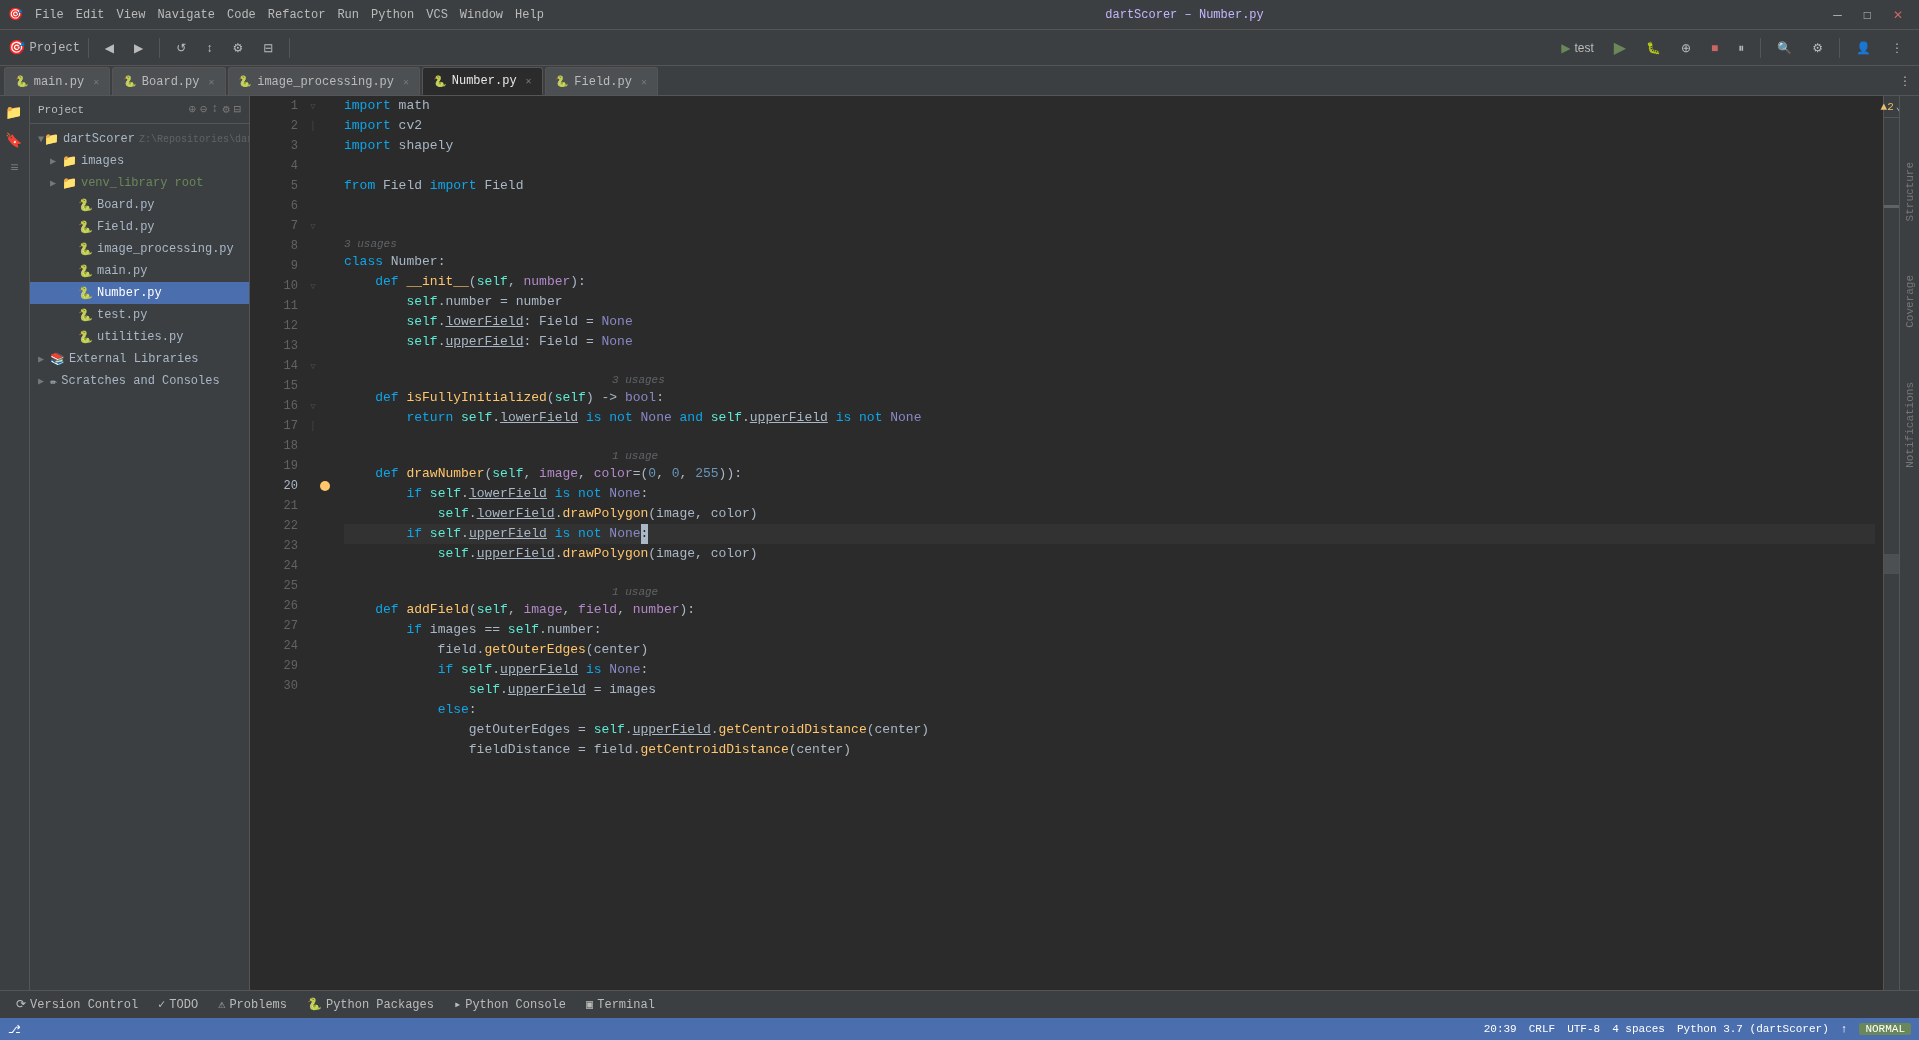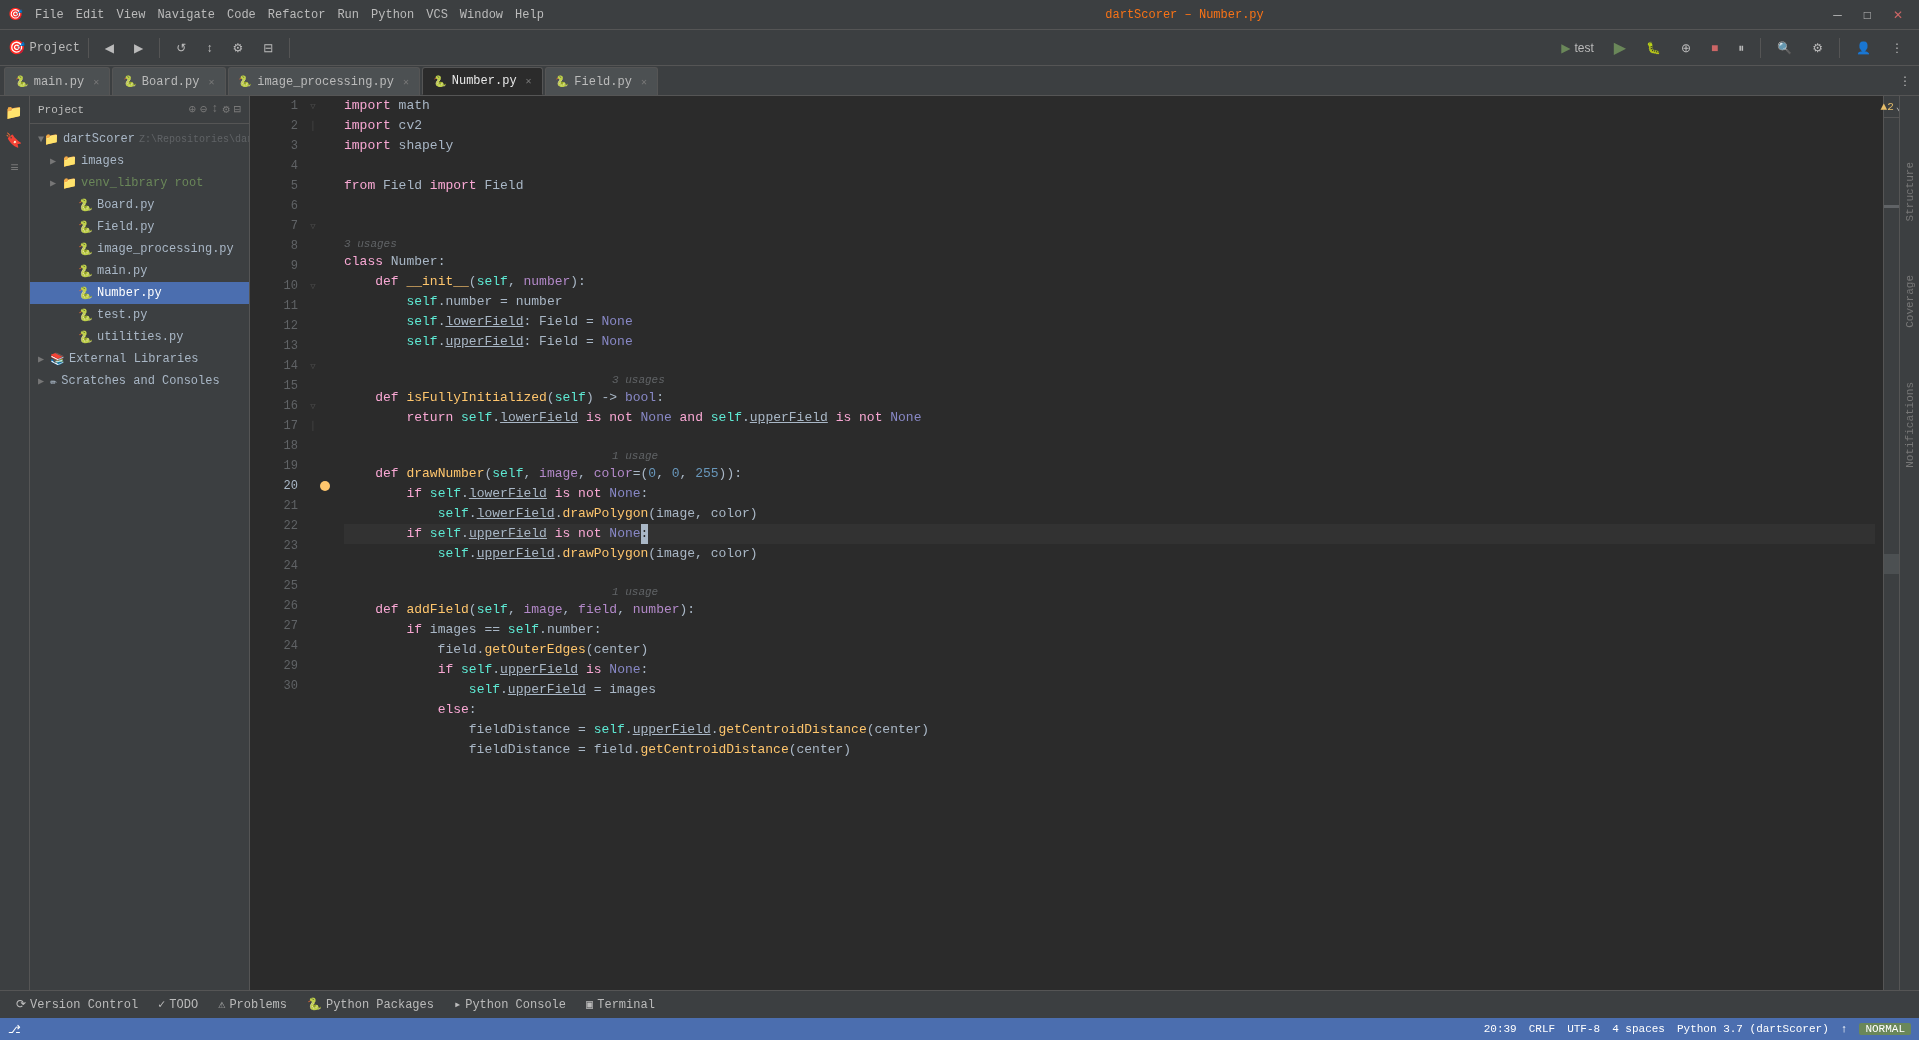--- a/index.html
+++ b/index.html
@@ -205,21 +205,21 @@
     }
     .code-line {
       display: flex;
       align-items: center;
       height: 20px;
       white-space: pre;
       position: relative;
     }
 
     
-    .kw { color: #f9a8d4; } 
+    .kw { color: #0ea5e9; } 
     .fn { color: #ffc66d; } 
     .cls { color: #a9b7c6; } 
     .nb { color: #6897bb; } 
     .bi { color: #8888c6; } 
     .sf { color: #5eead4; } 
     .nm { color: #a9b7c6; } 
     .param { color: #b389c9; }
     .underline { text-decoration: underline; }
 
     
@@ -368,21 +368,21 @@
       <span>Navigate</span>
       <span>Code</span>
       <span>Refactor</span>
       <span>Run</span>
       <span>Python</span>
       <span>VCS</span>
       <span>Window</span>
       <span>Help</span>
     </div>
   </div>
-  <div style="color:#f97316; font-size:12px;">
+  <div style="color:#c4b5fd; font-size:12px;">
     <span>dartScorer</span> – <span>Number.py</span>
   </div>
   <div class="title-bar-right">
     <button class="toolbar-btn">─</button>
     <button class="toolbar-btn">□</button>
     <button class="toolbar-btn" style="color:#cc6666;">✕</button>
   </div>
 </div>
 
 <div class="toolbar">
@@ -713,21 +713,21 @@
           <div class="code-line"><span class="nm">        </span><span class="kw">if</span><span class="nm"> images == </span><span class="sf">self</span><span class="nm">.number:</span></div>
 
           <div class="code-line"><span class="nm">            field.</span><span class="fn">getOuterEdges</span><span class="nm">(center)</span></div>
 
           <div class="code-line"><span class="nm">            </span><span class="kw">if</span><span class="nm"> </span><span class="sf">self</span><span class="nm">.</span><span class="nm underline">upperField</span><span class="nm"> </span><span class="kw">is</span><span class="nm"> </span><span class="bi">None</span><span class="nm">:</span></div>
 
           <div class="code-line"><span class="nm">                </span><span class="sf">self</span><span class="nm">.</span><span class="nm underline">upperField</span><span class="nm"> = images</span></div>
 
           <div class="code-line"><span class="nm">            </span><span class="kw">else</span><span class="nm">:</span></div>
 
-          <div class="code-line"><span class="nm">                fieldDistance = </span><span class="sf">self</span><span class="nm">.</span><span class="nm underline">upperField</span><span class="nm">.</span><span class="fn">getCentroidDistance</span><span class="nm">(center)</span></div>
+          <div class="code-line"><span class="nm">                getOuterEdges = </span><span class="sf">self</span><span class="nm">.</span><span class="nm underline">upperField</span><span class="nm">.</span><span class="fn">getCentroidDistance</span><span class="nm">(center)</span></div>
 
           <div class="code-line"><span class="nm">                fieldDistance = field.</span><span class="fn">getCentroidDistance</span><span class="nm">(center)</span></div>
         </div>
 
         <div class="right-panel">
           <div style="display:flex;align-items:center;justify-content:center;height:22px;background:#3c3f41;font-size:11px;color:#bbb;border-bottom:1px solid #555;">
             <span style="color:#e8bf6a;">▲</span>
               <span style="color:#e8bf6a;">2</span>
             <span style="margin-left:2px;">⌄</span>
           </div>

